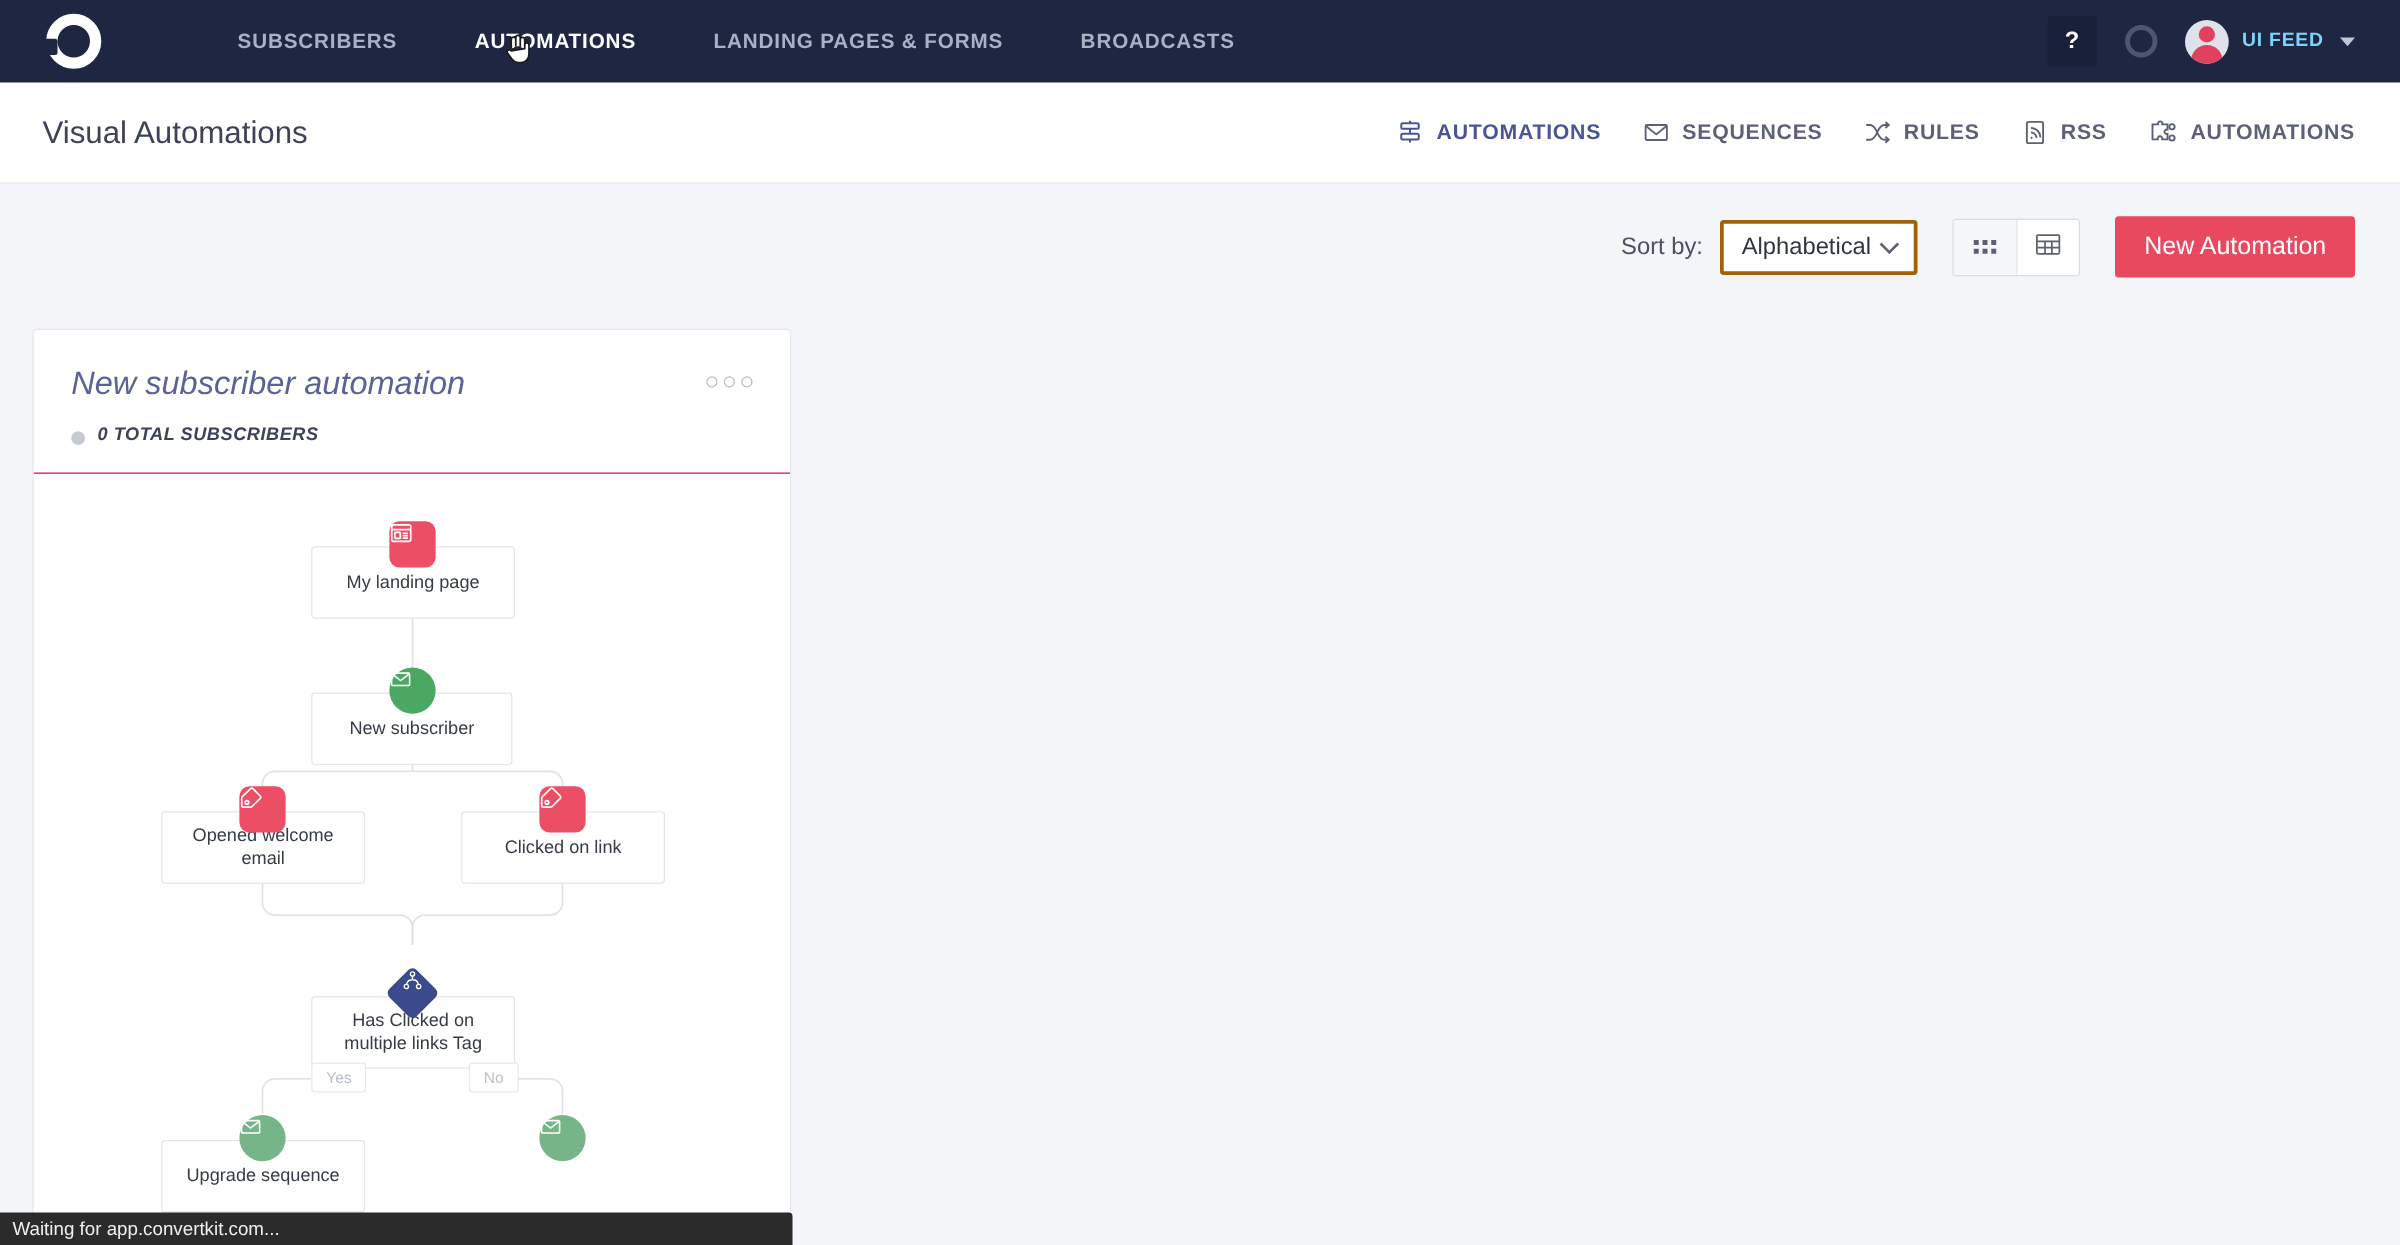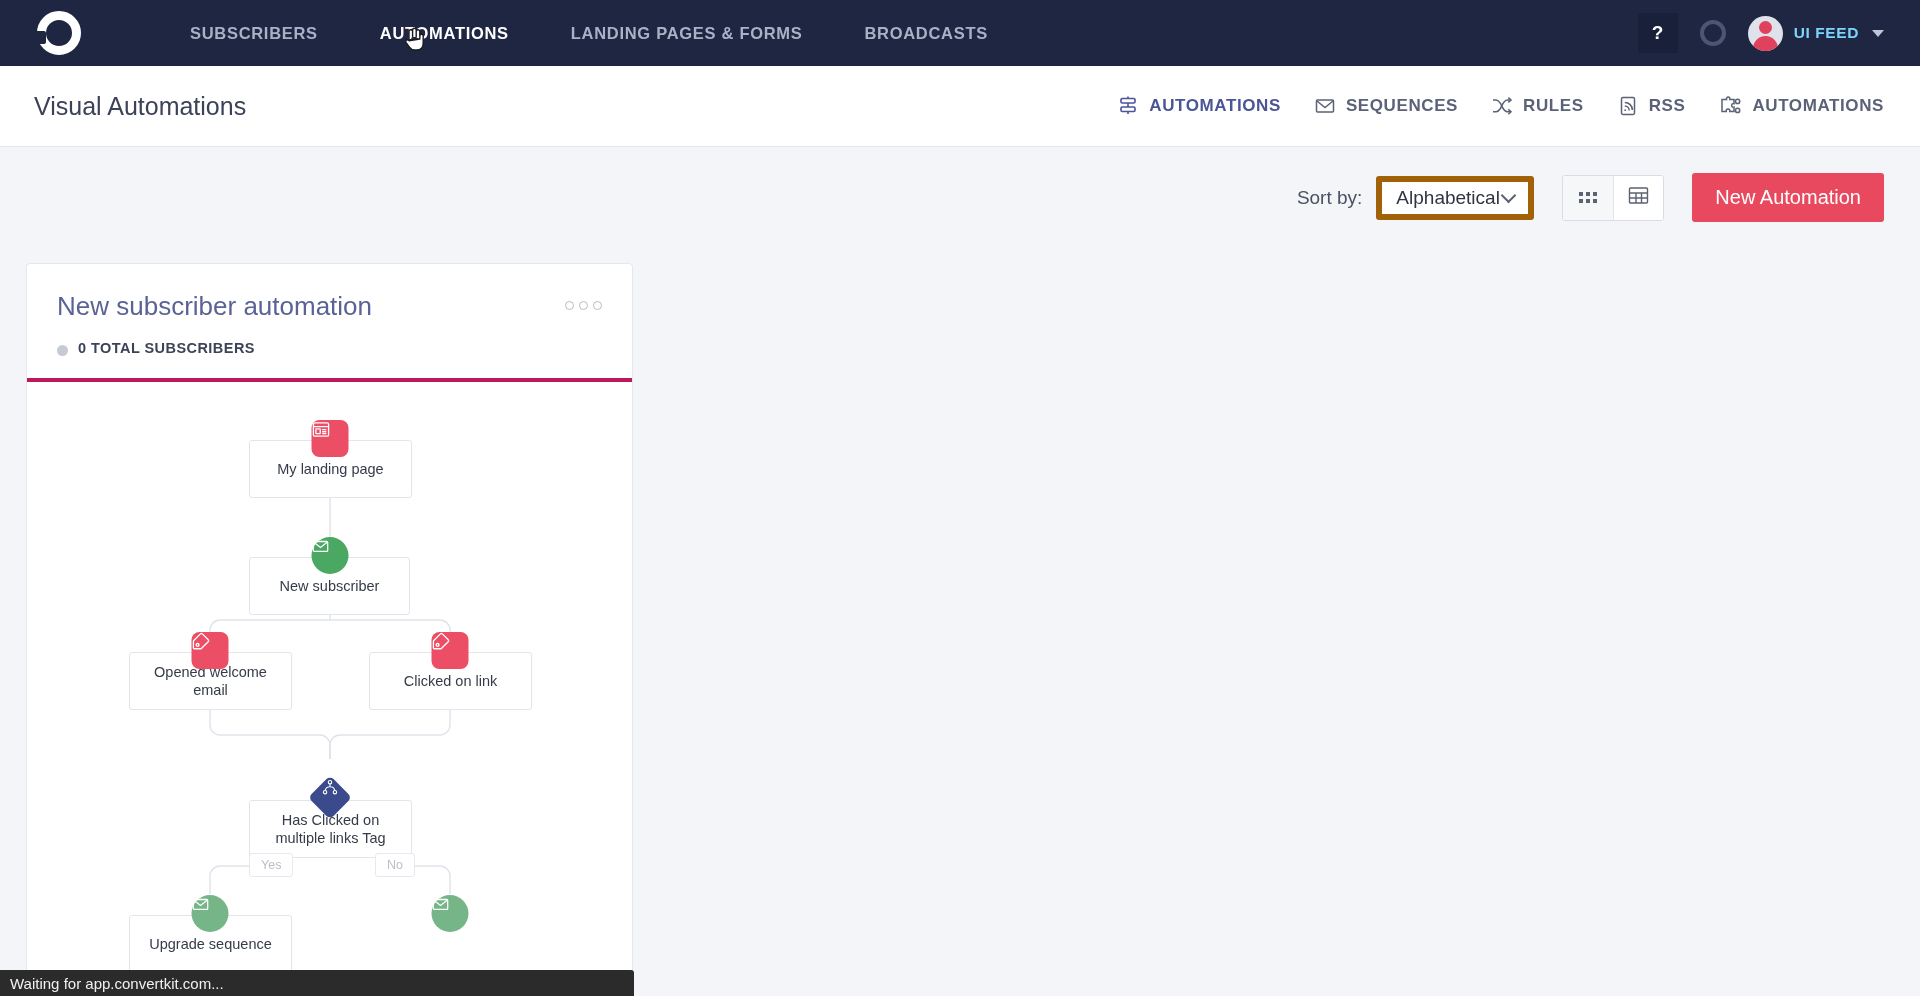--- a/index.html
+++ b/index.html
@@ -92,21 +92,21 @@
   .subnav-item.active { color: #4a5596; }
   .subnav-item svg { display: block; }
 
   
   .toolbar {
     display: flex; align-items: center; justify-content: flex-end;
     padding: 26px 36px 0 0; gap: 0;
   }
   .sortby-label { font-size: 19px; color: #4a5162; margin-right: 14px; }
   .select-box {
-    height: 44px; background: #ffffff; border: 6px solid #a16207;
+    height: 44px; background: #ffffff; border: 3px solid #a16207;
     border-radius: 3px; display: flex; align-items: center;
     padding: 0 14px; gap: 2px; cursor: pointer; min-width: 158px;
   }
   .select-value { font-size: 19px; color: #2f3543; }
   .chev {
     width: 11px; height: 11px; border-right: 2.2px solid #5c6272;
     border-bottom: 2.2px solid #5c6272; transform: rotate(45deg);
     margin-top: -5px; margin-left: auto;
   }
   .viewgroup {
@@ -127,21 +127,21 @@
     display: flex; align-items: center; font-family: inherit;
   }
 
   
   .card {
     position: absolute; left: 26px; top: 263px;
     width: 607px; height: 733px;
     background: #ffffff; border: 1px solid #e4e7ed;
     border-radius: 4px; overflow: hidden;
   }
-  .card-head { padding: 27px 30px 22px 30px; border-bottom: 4px solid #be185d; }
+  .card-head { padding: 27px 30px 22px 30px; border-bottom: 1px solid #be185d; font-style: italic; }
   .card-title-row { display: flex; align-items: flex-start; }
   .card-title {
     font-size: 26px; color: #5b6396; font-weight: normal; cursor: pointer;
   }
   .dots3 { margin-left: auto; display: flex; gap: 5px; padding-top: 10px; cursor: pointer; }
   .dots3 i {
     width: 9px; height: 9px; border-radius: 50%;
     border: 1.6px solid #b6bbc8; display: block;
   }
   .card-sub { display: flex; align-items: flex-end; gap: 10px; margin-top: 18px; }

